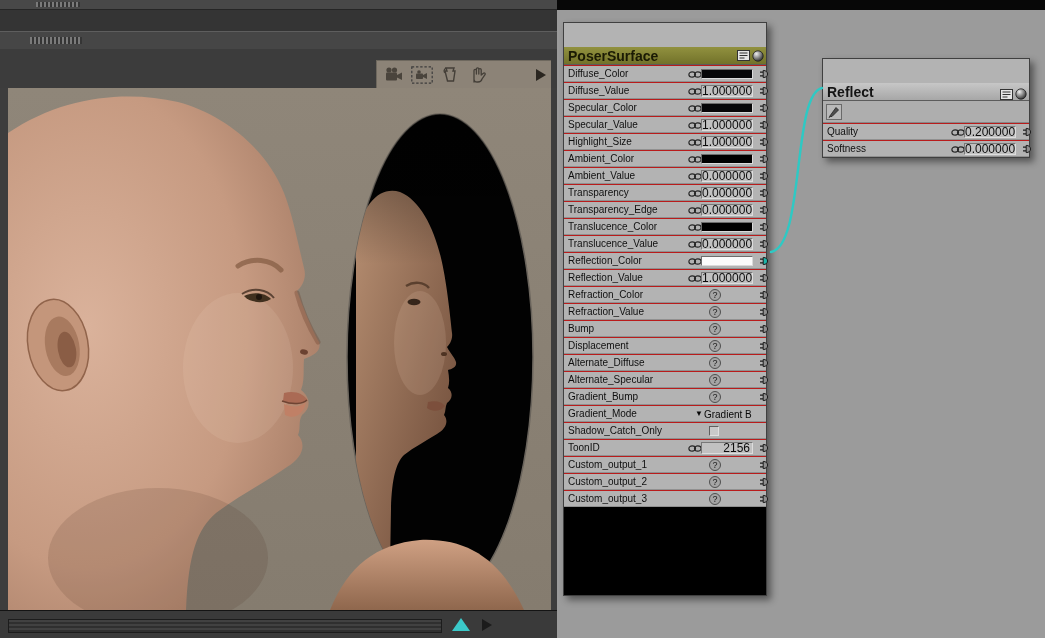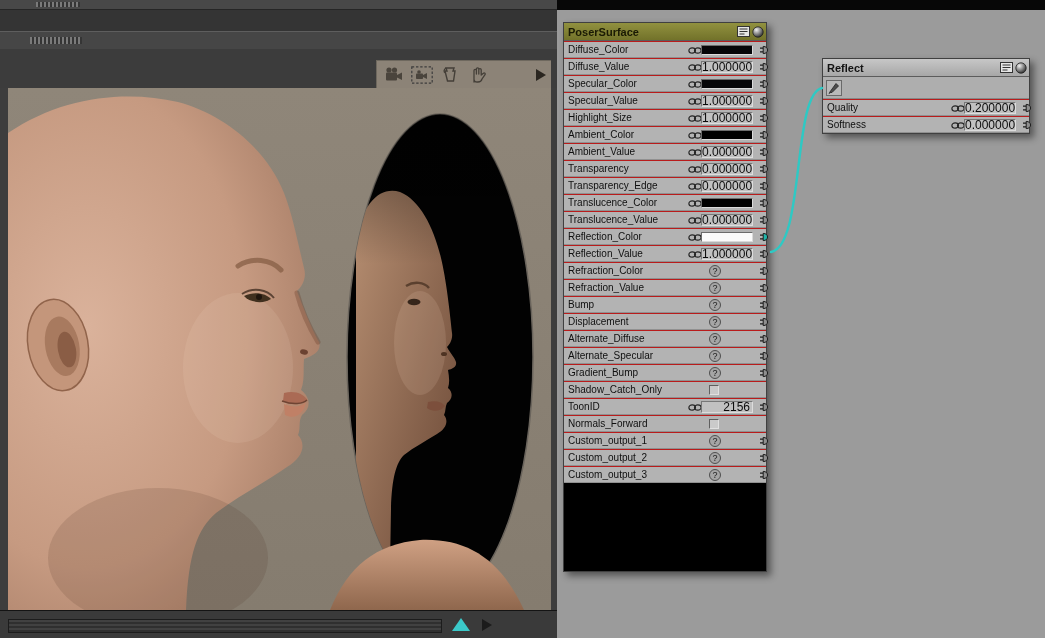--- a/index.html
+++ b/index.html
@@ -37,23 +37,23 @@
   
   .right-pane{position:absolute;left:557px;top:0;width:488px;height:638px;background:#9b9b9b;}
   .top-black{position:absolute;left:0;top:0;width:488px;height:10px;background:#070707;}
 
   .node{position:absolute;background:#b3b3b3;border:1px solid #404040;
         box-shadow:4px 4px 7px rgba(0,0,0,.45);z-index:10;}
   .node-ps{left:6px;top:22px;width:202px;}
   .node-reflect{left:265px;top:58px;width:206px;}
 
   .node-title{height:18px;display:flex;align-items:center;gap:2px;padding:0 2px 0 4px;
-              box-sizing:border-box;border-bottom:1px solid #5c5c5c;font-size:11px;font-weight:bold;}
+              box-sizing:border-box;border-bottom:1px solid #5c5c5c;font-size:14px;font-weight:bold;margin-top:24px;}
   .node-ps .node-title{background:linear-gradient(#91913f,#72722a);color:#1a1a04;}
-  .node-reflect .node-title{background:linear-gradient(#c7c7c7,#a7a7a7);color:#141414;}
+  .node-reflect .node-title{background:linear-gradient(#c7c7c7,#a7a7a7);color:#141414;align-items:flex-end;}
   .title-label{flex:1;white-space:nowrap;overflow:hidden;}
   .title-ic{display:flex;line-height:0;}
 
   .sub-bar{height:22px;background:#aeaeae;border-bottom:1px solid #878787;display:flex;align-items:center;
            padding:0 3px;box-sizing:border-box;}
 
   .param-row{position:relative;height:17px;background:#b3b3b3;border-top:1px solid #b91c1c;
              border-bottom:1px solid #909090;box-sizing:border-box;}
   .param-label{position:absolute;left:4px;top:2px;font-size:10px;color:#0f0f0f;white-space:nowrap;}
   .link-ic{position:absolute;right:64px;top:4px;line-height:0;}
@@ -445,38 +445,41 @@
           </div>
           <div class="param-row">
             <span class="param-label">Gradient_Bump</span>
             <span class="qmark">?</span>
             <span class="plug"><svg width="12" height="12" viewBox="0 0 12 12">
                 <path d="M1 4.2 H4.2 M1 7.8 H4.2" stroke="#1d1d1d" stroke-width="1.3" fill="none"></path>
                 <path d="M4.2 2.4 C 10 2.4 10 9.6 4.2 9.6 Z" fill="#8f8f8f" stroke="#1b1b1b" stroke-width="1"></path>
               </svg></span>
           </div>
           <div class="param-row">
+            <span class="param-label">Gradient_Mode</span>
+            <span class="dropdown">
+              <span class="tri">▼</span>
+              <span>Gradient B</span>
+            </span>
+          </div>
+          <div class="param-row">
             <span class="param-label">Shadow_Catch_Only</span>
             <span class="checkbox"></span>
           </div>
           <div class="param-row">
             <span class="param-label">ToonID</span>
             <span class="link-ic"><svg width="14" height="9" viewBox="0 0 14 9">
                 <ellipse cx="4.2" cy="4.5" rx="3.3" ry="2.7" fill="none" stroke="#262626" stroke-width="1.2"></ellipse>
                 <ellipse cx="9.8" cy="4.5" rx="3.3" ry="2.7" fill="none" stroke="#262626" stroke-width="1.2"></ellipse>
               </svg></span>
             <span class="valuebox">2156</span>
             <span class="plug"><svg width="12" height="12" viewBox="0 0 12 12">
                 <path d="M1 4.2 H4.2 M1 7.8 H4.2" stroke="#1d1d1d" stroke-width="1.3" fill="none"></path>
                 <path d="M4.2 2.4 C 10 2.4 10 9.6 4.2 9.6 Z" fill="#8f8f8f" stroke="#1b1b1b" stroke-width="1"></path>
               </svg></span>
-          </div>
-          <div class="param-row">
-            <span class="param-label">Normals_Forward</span>
-            <span class="checkbox"></span>
           </div>
           <div class="param-row">
             <span class="param-label">Custom_output_1</span>
             <span class="qmark">?</span>
             <span class="plug"><svg width="12" height="12" viewBox="0 0 12 12">
                 <path d="M1 4.2 H4.2 M1 7.8 H4.2" stroke="#1d1d1d" stroke-width="1.3" fill="none"></path>
                 <path d="M4.2 2.4 C 10 2.4 10 9.6 4.2 9.6 Z" fill="#8f8f8f" stroke="#1b1b1b" stroke-width="1"></path>
               </svg></span>
           </div>
           <div class="param-row">

